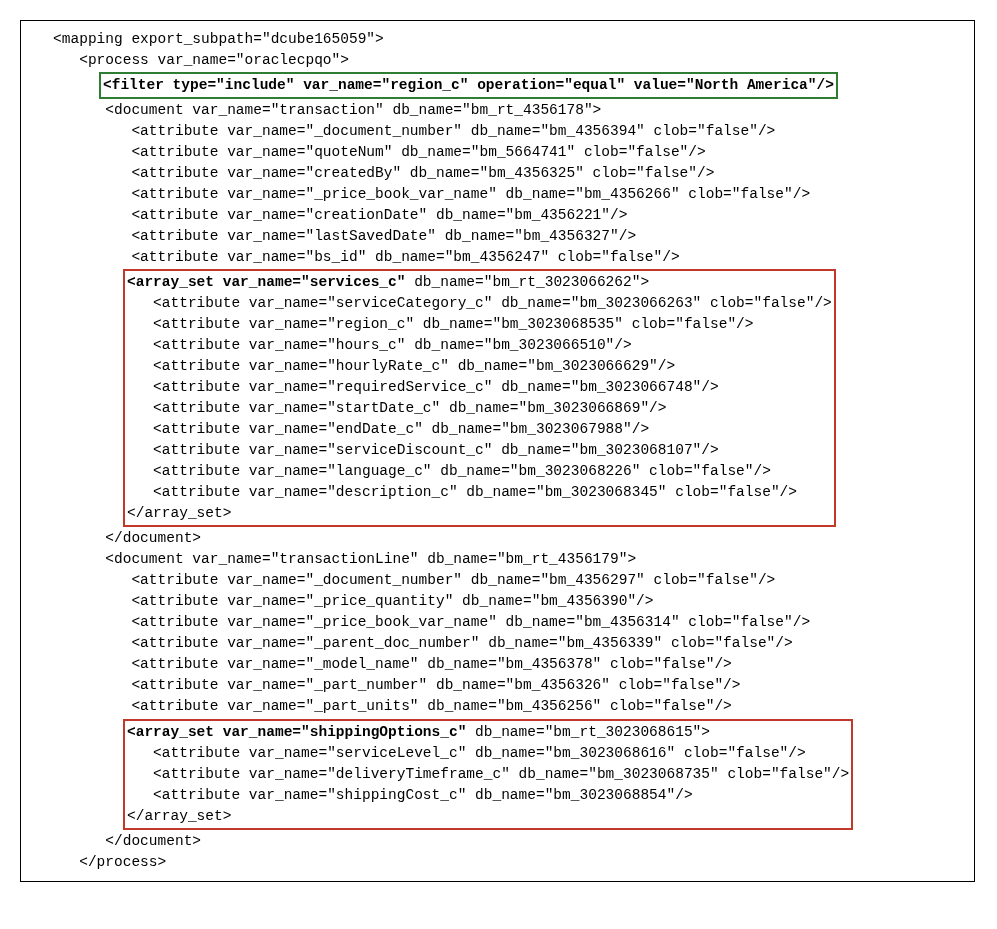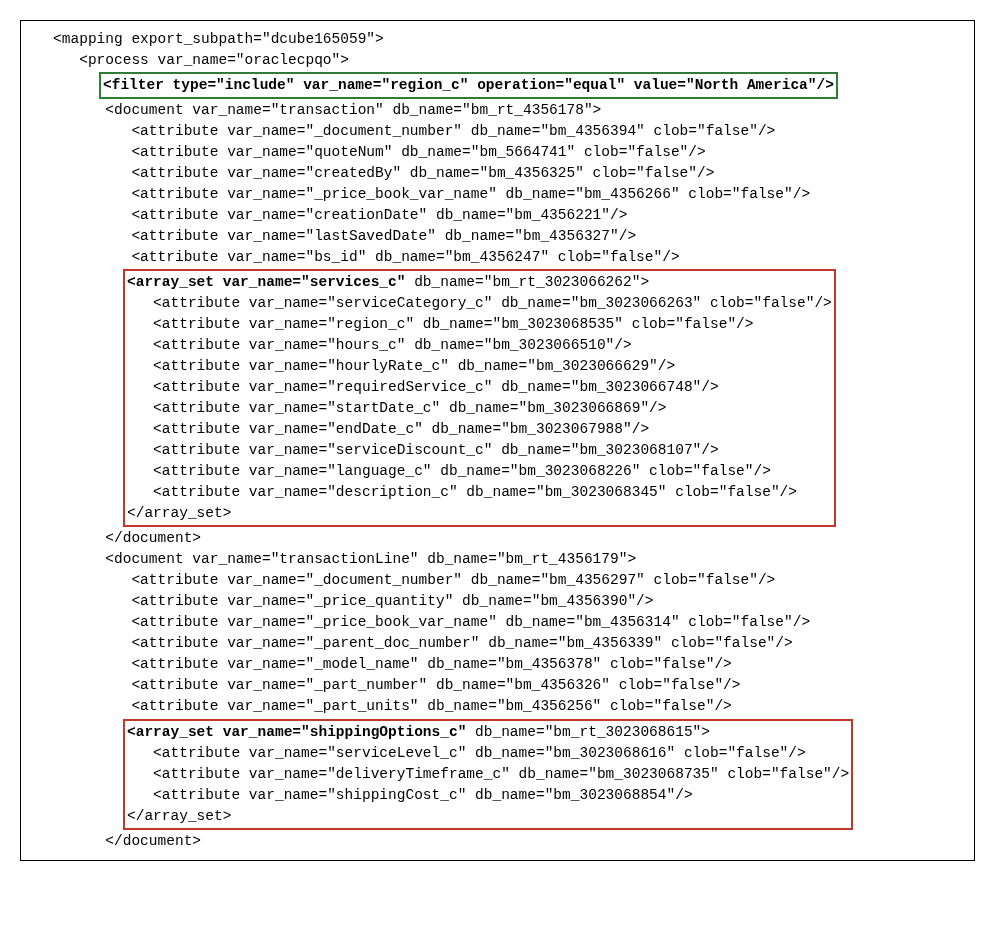--- a/index.html
+++ b/index.html
@@ -79,13 +79,14 @@
 
   <div class="box red" style="margin-left:96px;">
     <div class="line"><b>&lt;array_set var_name="shippingOptions_c"</b><span> db_name="bm_rt_3023068615"&gt;</span></div>
     <div class="line">   &lt;attribute var_name="serviceLevel_c" db_name="bm_3023068616" clob="false"/&gt;</div>
     <div class="line">   &lt;attribute var_name="deliveryTimeframe_c" db_name="bm_3023068735" clob="false"/&gt;</div>
     <div class="line">   &lt;attribute var_name="shippingCost_c" db_name="bm_3023068854"/&gt;</div>
     <div class="line">&lt;/array_set&gt;</div>
   </div>
 
   <div class="line">         &lt;/document&gt;</div>
+  <div class="line">      &lt;/process&gt;</div>
 </div>
 
 </body></html>

